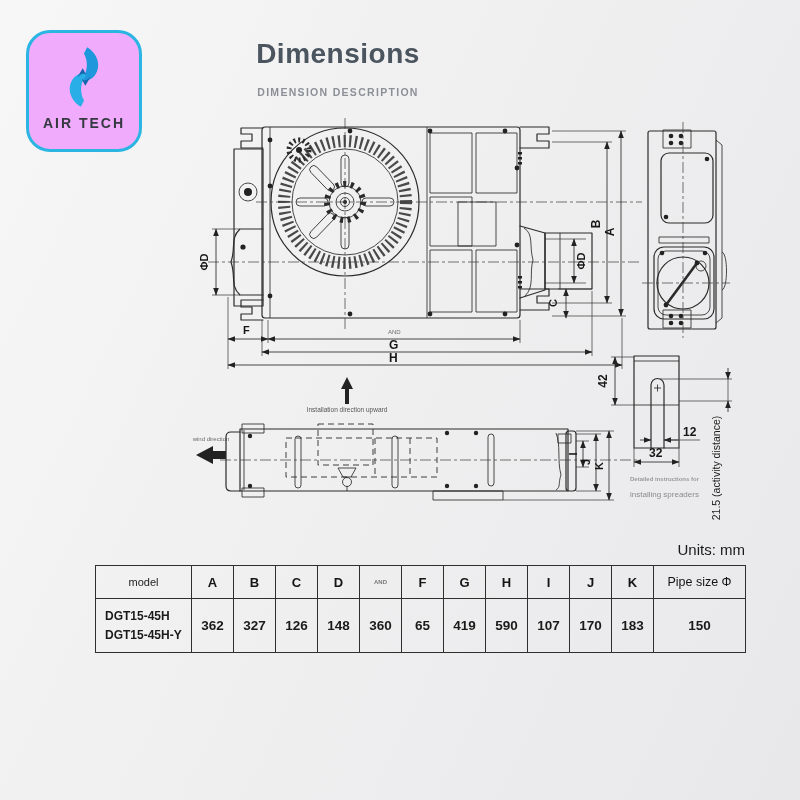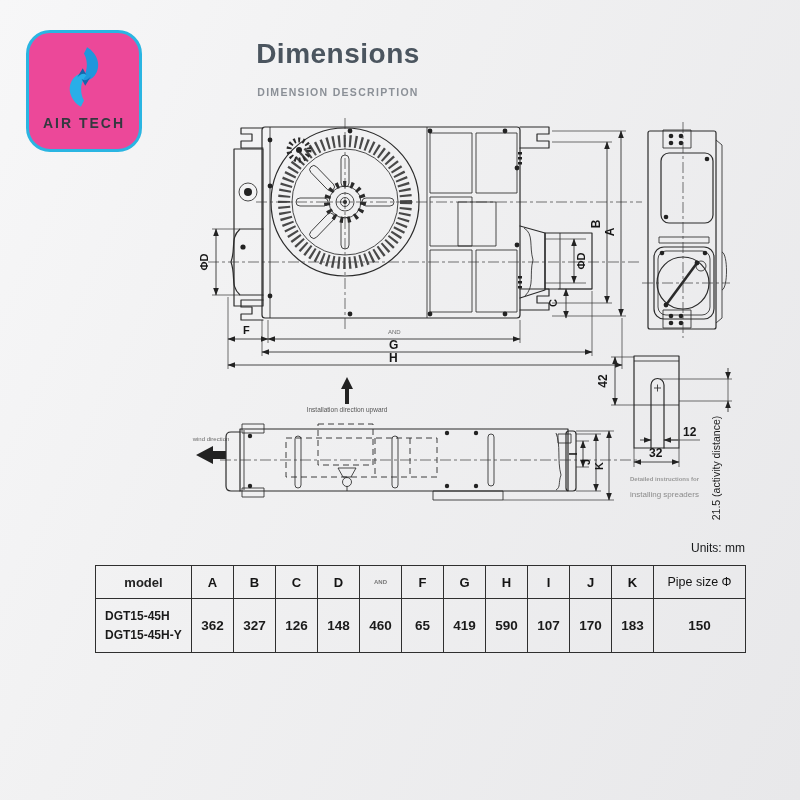--- a/index.html
+++ b/index.html
@@ -4,21 +4,21 @@
 <style>
   html,body{margin:0;padding:0;}
   body{
     width:800px;height:800px;overflow:hidden;position:relative;
     background:linear-gradient(115deg,#f7f7f8 0%,#f1f1f2 35%,#e8e8ea 100%);
     font-family:"Liberation Sans",sans-serif;color:#1c1c1c;
   }
   
   .logo-card{
     position:absolute;left:26px;top:30px;width:110px;height:116px;
-    background:#ec4899;border:3.5px solid #2ab5e2;border-radius:24px;
+    background:#f0abfc;border:3.5px solid #2ab5e2;border-radius:24px;
     display:flex;flex-direction:column;align-items:center;justify-content:flex-start;
   }
   .logo-flame{width:62px;height:72px;margin-top:8px;}
   .logo-text{font-size:14px;font-weight:700;letter-spacing:2px;color:#33393f;margin-top:2px;}
   
   .title-wrap{position:absolute;left:0;top:38px;width:676px;text-align:center;}
   .page-title{font-size:28px;font-weight:600;color:#4b555f;margin:0;letter-spacing:.5px;}
   .page-subtitle{font-size:10.5px;font-weight:600;color:#8b9097;letter-spacing:1.3px;margin-top:16px;}
   
   .diagram-svg{position:absolute;left:0;top:0;width:800px;height:560px;}
@@ -31,25 +31,25 @@
   .dim1{stroke:#333;stroke-width:.9;fill:none;marker-end:url(#ar);}
   .dot{fill:#222;stroke:none;}
   .dlab{font:700 12px "Liberation Sans",sans-serif;fill:#161616;}
   .dlab-sm{font:700 11px "Liberation Sans",sans-serif;fill:#161616;}
   .dlab-tiny{font:400 6px "Liberation Sans",sans-serif;fill:#6c6c6c;}
   .note{font:400 6.5px "Liberation Sans",sans-serif;fill:#555;}
   .note-faint1{font:600 6px "Liberation Sans",sans-serif;fill:#9a9a9a;}
   .note-faint2{font:400 8px "Liberation Sans",sans-serif;fill:#8b8b8b;}
   .rot{text-anchor:middle;}
   
-  .units-label{position:absolute;right:55px;top:541px;font-size:12px;font-weight:500;color:#17191b;}
+  .units-label{position:absolute;right:55px;top:541px;font-size:15px;font-weight:500;color:#17191b;}
   .dim-table{position:absolute;left:95px;top:565px;width:650px;border-collapse:collapse;table-layout:fixed;}
   .dim-table th,.dim-table td{border:1.6px solid #2f2f2f;text-align:center;padding:0;}
   .dim-table thead th{height:32px;font-size:13px;font-weight:700;color:#141414;}
-  .dim-table th.th-model{font-size:13px;font-weight:700;color:#222;}
+  .dim-table th.th-model{font-size:11px;font-weight:400;color:#222;}
   .dim-table th.th-tiny{font-size:6px;font-weight:600;color:#777;}
   .dim-table th.th-pipe{font-size:12.5px;font-weight:500;}
   .dim-table td{height:53px;font-size:13.5px;font-weight:600;color:#1a1a1a;}
   .dim-table td.model-cell{text-align:left;padding-left:9px;font-size:12px;font-weight:700;line-height:1.55;}
 </style>
 </head>
 <body>
 
 <div class="logo-card">
   <svg class="logo-flame" viewBox="0 0 100 100">
@@ -340,21 +340,21 @@
   <tbody>
       <tr>
         <td class="model-cell">
           <div>DGT15-45H</div>
           <div>DGT15-45H-Y</div>
         </td>
         <td>362</td>
         <td>327</td>
         <td>126</td>
         <td>148</td>
-        <td>460</td>
+        <td>360</td>
         <td>65</td>
         <td>419</td>
         <td>590</td>
         <td>107</td>
         <td>170</td>
         <td>183</td>
         <td>150</td>
       </tr>
     </tbody>
 </table>

